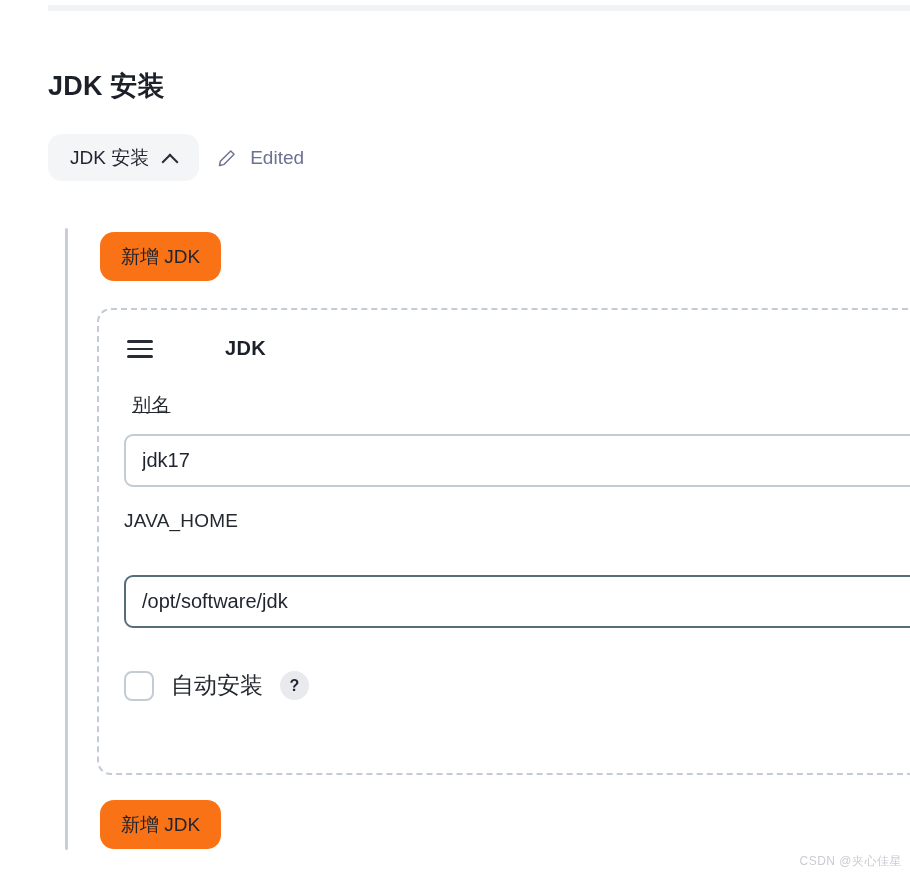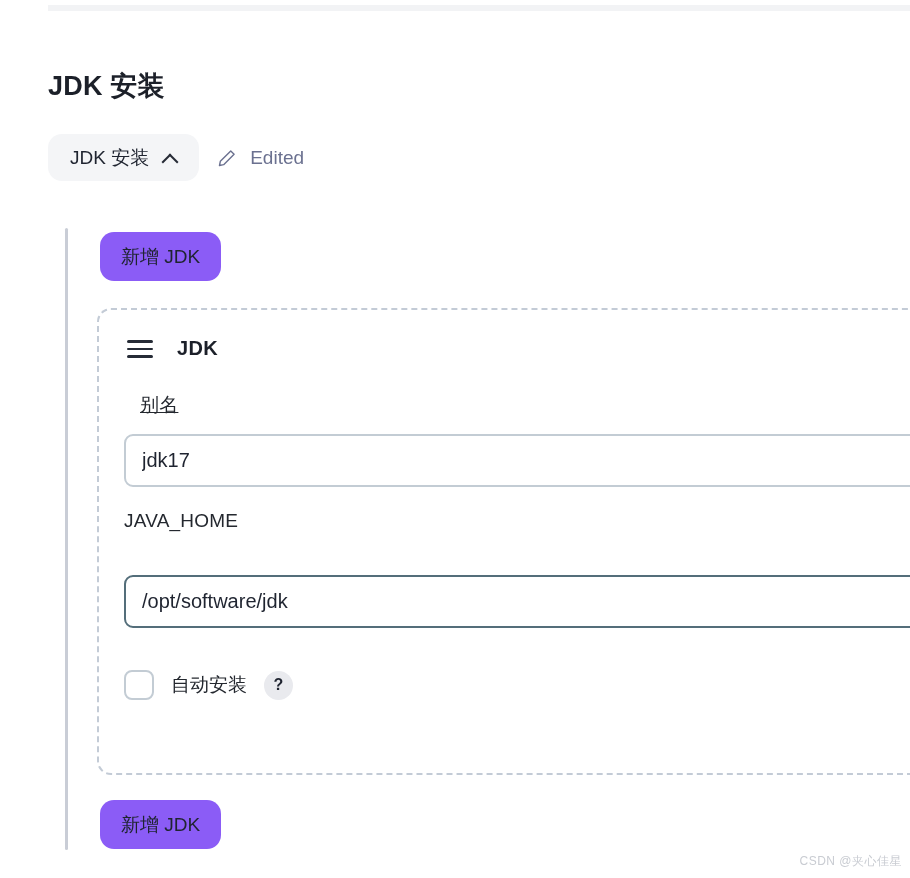--- a/index.html
+++ b/index.html
@@ -94,21 +94,21 @@
     left: 65px;
     top: 228px;
     width: 3px;
     height: 622px;
     background: #c9cdd6;
     border-radius: 2px;
   }
 
   
   .pill-btn {
-    background: #8b5cf6;
+    background: #f97316;
     border: none;
     border-radius: 14px;
     padding: 15px 21px;
     font-family: inherit;
     font-size: 19px;
     color: #1f2430;
     cursor: pointer;
     line-height: 1;
   }
 
@@ -153,20 +153,21 @@
     height: 2.5px;
     background: #262b36;
     border-radius: 2px;
     margin: 5px 0;
   }
   #card-title {
     font-size: 20px;
     font-weight: bold;
     color: #1c2029;
     letter-spacing: 0.3px;
+    margin-left: 48px;
   }
 
   .field-label {
     position: absolute;
     font-size: 19px;
     color: #24282f;
     letter-spacing: 0.2px;
   }
   .text-input {
     position: absolute;
@@ -177,21 +178,21 @@
     background: #ffffff;
     font-family: inherit;
     font-size: 20px;
     color: #1f2430;
     padding: 0 16px;
     outline: none;
   }
   .text-input.idle { border: 2px solid #c3ccd4; }
   .text-input.focused { border: 2.5px solid #546e7a; }
 
-  #label-alias { left: 140px; top: 392px; text-decoration: underline; }
+  #label-alias { left: 132px; top: 392px; text-decoration: underline; }
   #input-alias { left: 124px; top: 434px; }
   #label-javahome { left: 124px; top: 510px; }
   #input-javahome { left: 124px; top: 575px; }
 
   
   #auto-install-row {
     position: absolute;
     left: 124px;
     top: 670px;
     display: flex;
@@ -204,21 +205,21 @@
     box-sizing: border-box;
     border: 2px solid #c3ccd4;
     border-radius: 8px;
     background: #fff;
     cursor: pointer;
     appearance: none;
     -webkit-appearance: none;
     margin: 0;
   }
   #auto-install-label {
-    font-size: 19px;
+    font-size: 23px;
     color: #24282f;
   }
   #help-badge {
     width: 29px;
     height: 29px;
     border-radius: 50%;
     background: #e9eaee;
     color: #1f2430;
     font-size: 16px;
     font-weight: bold;

